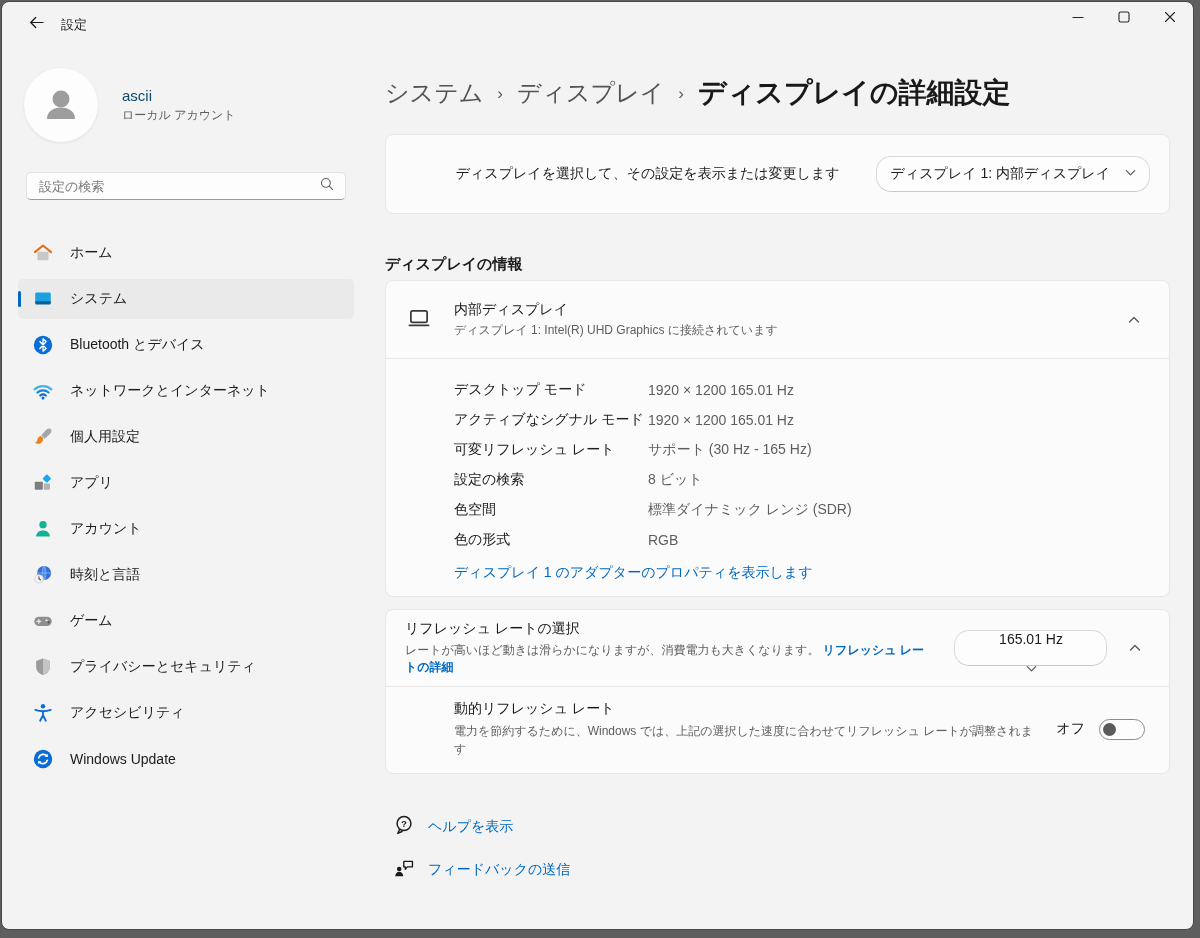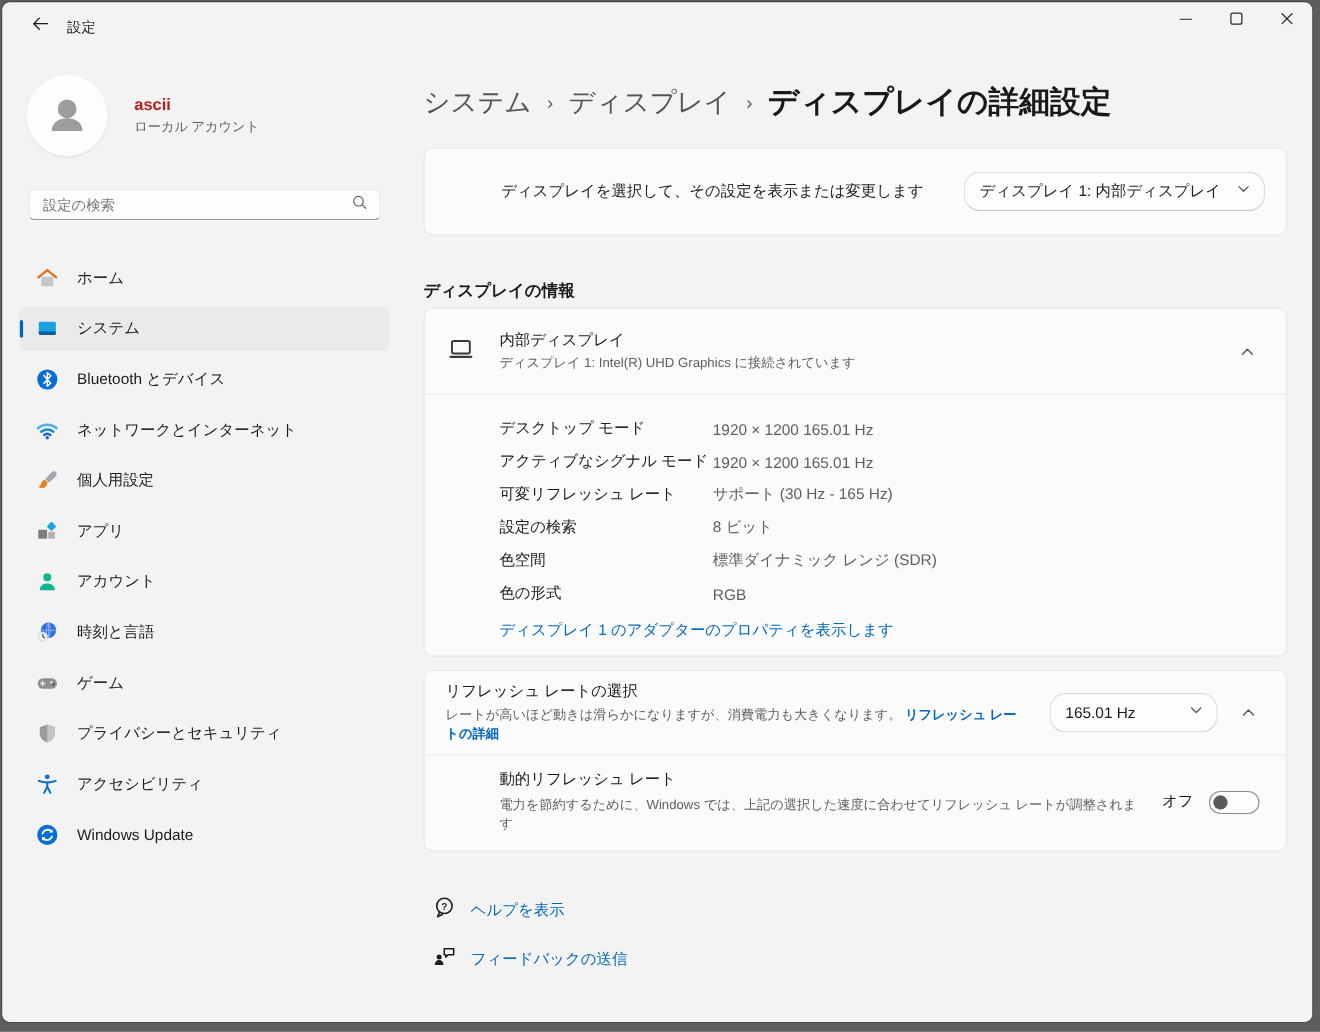--- a/index.html
+++ b/index.html
@@ -25,21 +25,21 @@
   .window-controls { position:absolute; right:0; top:0; display:flex; }
   .win-btn { width:46px; height:34px; display:flex; align-items:center; justify-content:center; cursor:pointer; }
   
   .sidebar { position:absolute; left:0; top:44px; width:368px; bottom:0; }
   .user-profile { display:flex; align-items:center; margin:22px 0 0 22px; gap:24px; }
   .avatar {
     width:74px; height:74px; border-radius:50%; background:#fdfdfd;
     display:flex; align-items:center; justify-content:center;
     box-shadow:0 1px 3px rgba(0,0,0,0.08);
   }
-  .user-name { font-size:15px; font-weight:700; color:#b91c1c; }
+  .user-name { font-size:15px; font-weight:400; color:#0c4a6e; }
   .user-type { font-size:12px; color:#5f5f5f; margin-top:3px; }
   .search-box {
     margin:30px 24px 0 24px; height:28px; background:#fdfdfd;
     border:1px solid #e1e1e1; border-bottom:1px solid #9a9a9a; border-radius:5px;
     display:flex; align-items:center; padding:0 10px 0 12px;
   }
   .search-box input {
     flex:1; border:none; outline:none; background:transparent;
     font-size:13px; color:#1b1b1b; font-family:inherit;
   }
@@ -67,21 +67,21 @@
   }
   .select-card { margin-top:22px; height:80px; display:flex; align-items:center; justify-content:flex-end; padding:0 19px;gap:36px; }
   .select-card-label { font-size:14px; color:#1b1b1b; }
   .dropdown {
     height:36px; background:#fdfdfd; border:1px solid #d9d9d9; border-bottom-color:#c9c9c9;
     border-radius:15px; display:flex; align-items:center; justify-content:space-between;
     padding:0 12px 0 14px; cursor:pointer; gap:14px;
   }
   .dropdown-value { font-size:14px; color:#1b1b1b; white-space:nowrap; }
   .display-dropdown { min-width:251px; }
-  .hz-dropdown { min-width:153px; }
+  .hz-dropdown { min-width:153px;flex-direction:column; }
   .section-title { margin-top:41px; font-size:15px; font-weight:700; color:#1b1b1b; }
   .info-card { margin-top:6px; }
   .expander-header { height:77px; display:flex; align-items:center; padding:0 24px 0 20px; gap:22px; }
   .expander-title { font-size:14px; color:#191919; }
   .expander-subtitle { font-size:12px; color:#5e5e5e; margin-top:3px; }
   .spacer { flex:1; }
   .divider { height:1px; background:#e9e9e9; }
   .details { padding:16px 24px 14px 68px; }
   .detail-row { display:flex; height:30px; align-items:center; }
   .detail-label { width:194px; font-size:14px; color:#202020; flex:0 0 194px; }

